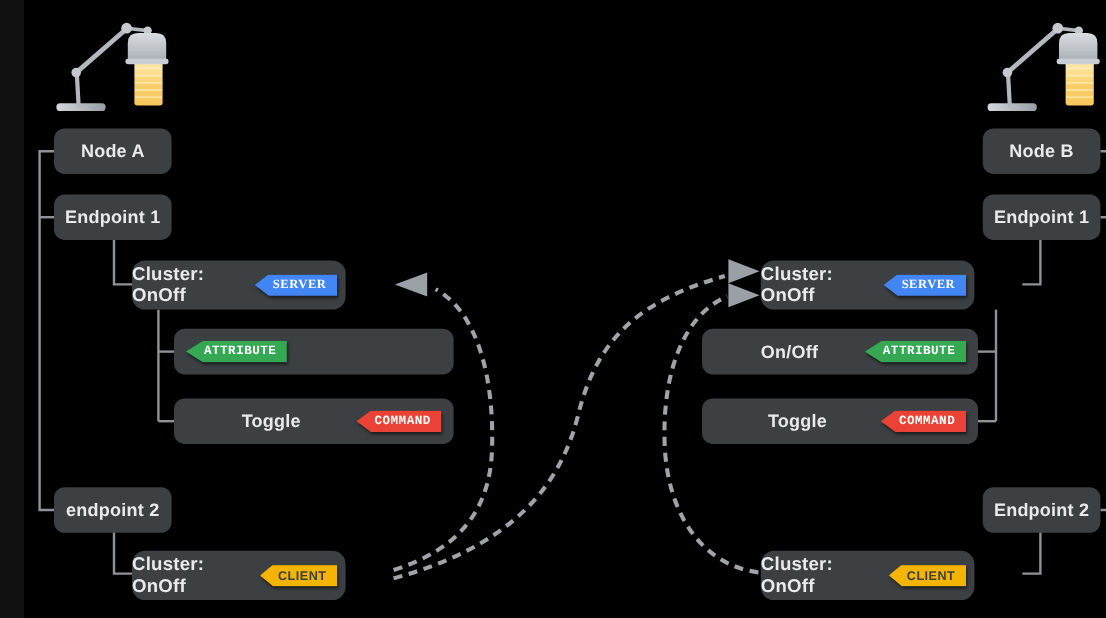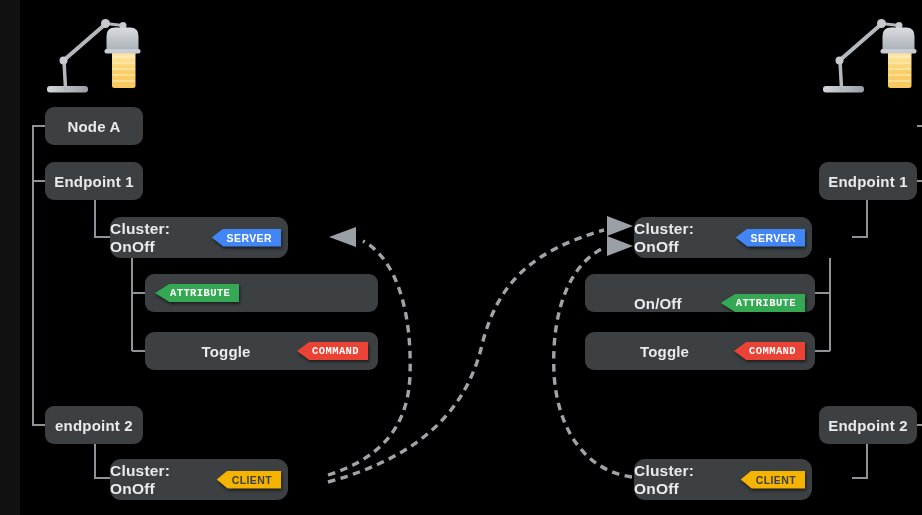--- a/index.html
+++ b/index.html
@@ -40,21 +40,21 @@
            padding-right:7px;gap:9px;font-size:15.5px;}
   .row{width:233px;height:38px;border-radius:9px;padding:0 10px;font-size:15px;}
   .row .lbl{flex:1;text-align:center;}
   .badge-wrap{filter:drop-shadow(1.5px 2px 1.5px rgba(0,0,0,.55));display:inline-flex;}
   .badge{
     display:inline-block;
     font-size:10.5px;font-weight:bold;letter-spacing:.4px;
     padding:3px 9px 3px 15px;line-height:12px;
     clip-path:polygon(0 50%,17% 0,100% 0,100% 100%,17% 100%);
   }
-  .b-server{background:var(--badge-server-bg);color:var(--badge-server-fg);}
+  .b-server{background:var(--badge-server-bg);color:var(--badge-server-fg);font-family:Liberation Serif, serif;}
   .b-attribute{background:var(--badge-attribute-bg);color:var(--badge-attribute-fg);font-family:Liberation Mono, monospace;}
   .b-command{background:var(--badge-command-bg);color:var(--badge-command-fg);font-family:Liberation Mono, monospace;}
   .b-client{background:var(--badge-client-bg);color:var(--badge-client-fg);}
 </style>
 </head>
 <body>
 
 <div class="canvas">
 
   <svg class="layer" width="922" height="515" viewBox="0 0 922 515">
@@ -163,33 +163,36 @@
     <span>endpoint 2</span>
   </div>
 
   <div class="box cluster" style="left:90px;top:459px;">
     <span>Cluster: OnOff</span>
     <span class="badge-wrap">
       <span class="badge b-client">CLIENT</span>
     </span>
   </div>
 
+  <div class="box small" style="left:799px;top:107px;">
+    <span>Node B</span>
+  </div>
 
   <div class="box small" style="left:799px;top:162px;">
     <span>Endpoint 1</span>
   </div>
 
   <div class="box cluster" style="left:614px;top:217px;">
     <span>Cluster: OnOff</span>
     <span class="badge-wrap">
       <span class="badge b-server">SERVER</span>
     </span>
   </div>
 
-  <div class="box row" style="left:565px;top:274px;width:230px;align-items:flex-end;">
+  <div class="box row" style="left:565px;top:274px;width:230px;">
     <span class="lbl">On/Off</span>
     <span class="badge-wrap">
       <span class="badge b-attribute">ATTRIBUTE</span>
     </span>
   </div>
 
   <div class="box row" style="left:565px;top:332px;width:230px;">
     <span class="lbl">Toggle</span>
     <span class="badge-wrap">
       <span class="badge b-command">COMMAND</span>

